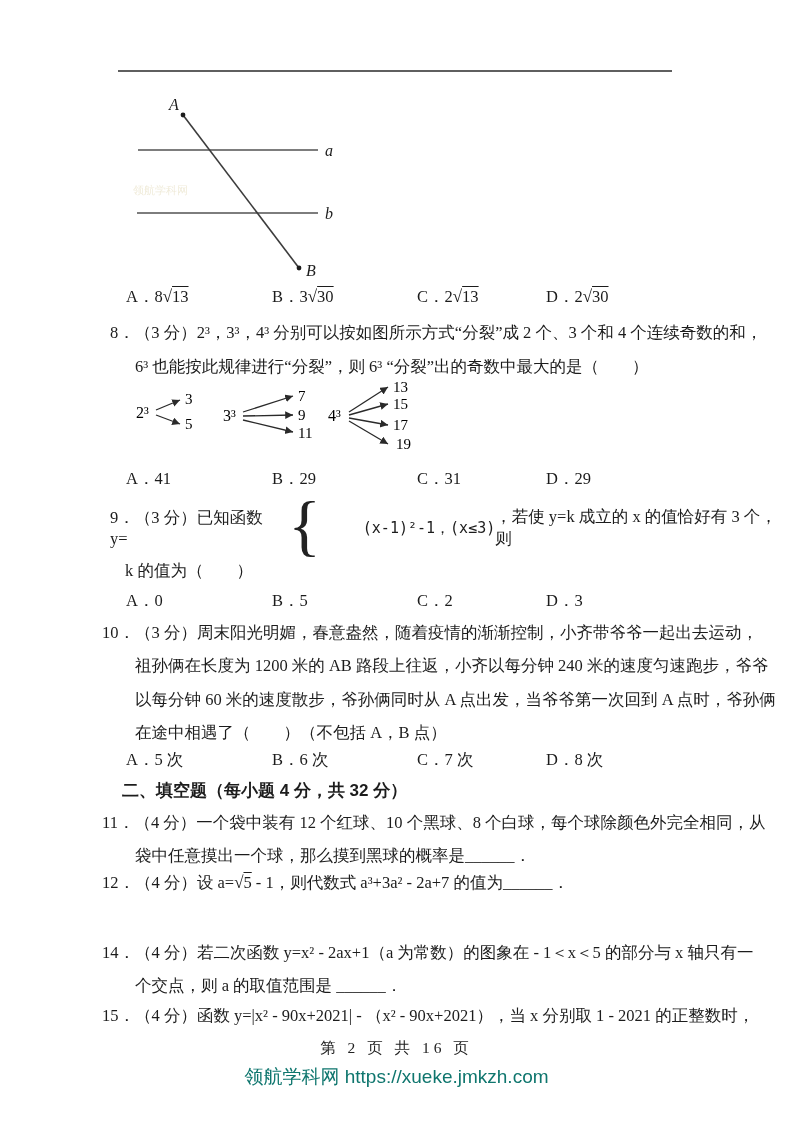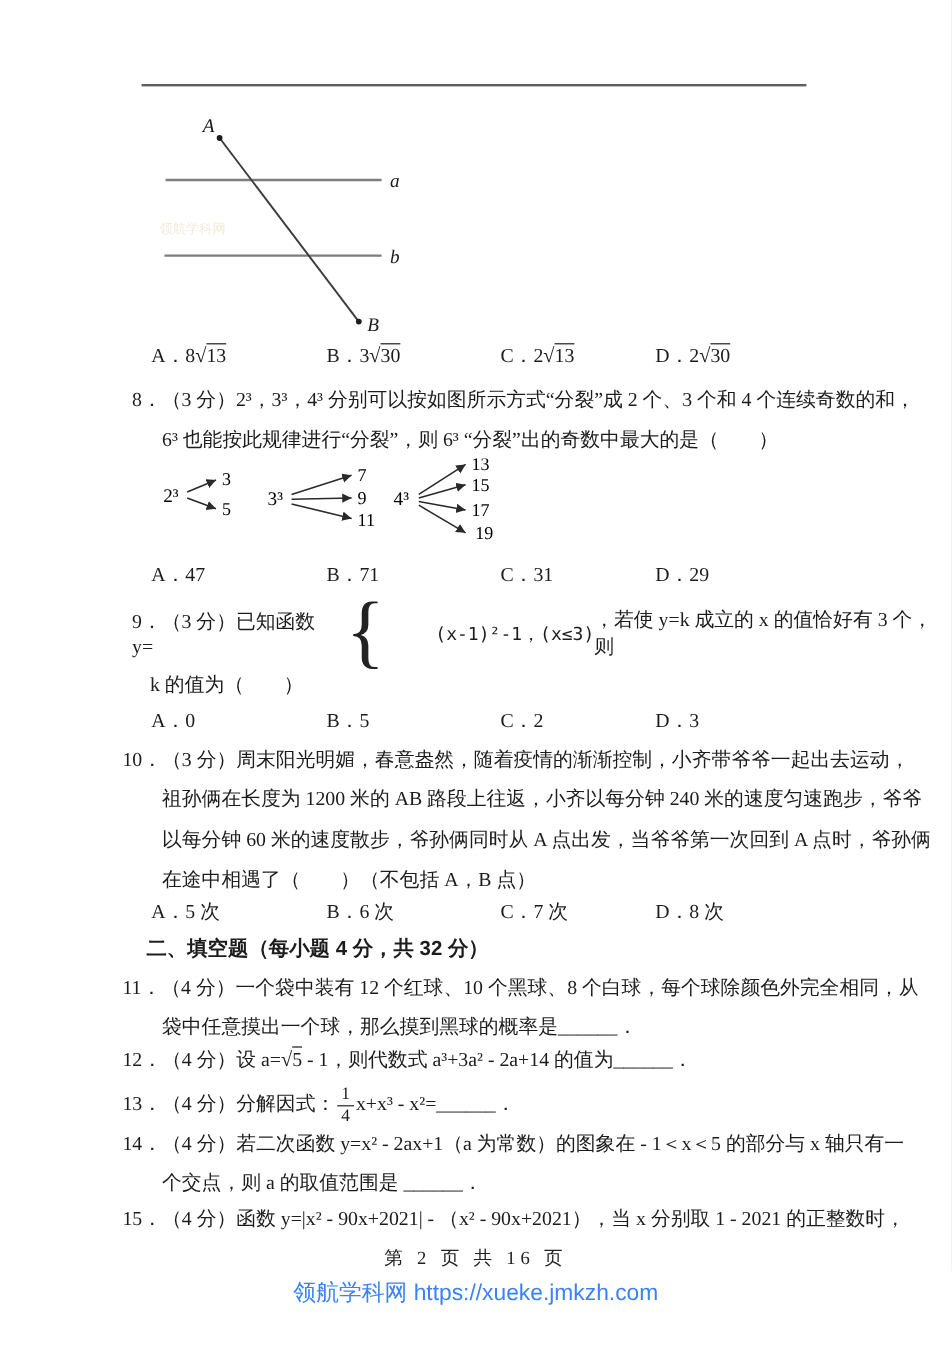--- a/index.html
+++ b/index.html
@@ -26,21 +26,21 @@
   .q9block{position:absolute;left:110px;top:490px;height:76px;display:flex;align-items:center;}
   .q9block .brace{font-size:68px;font-weight:100;line-height:70px;margin:0 2px 6px 4px;color:#222;}
   .q9block .cases{display:inline-block;font-family:"DejaVu Sans Mono",monospace;font-size:15px;line-height:31px;margin-left:40px;}
   .q9block .cases div{white-space:nowrap;}
   
   .frac{display:inline-block;text-align:center;vertical-align:-9px;font-size:14.5px;line-height:1.05;margin:0 2px;}
   .frac .num{display:block;border-bottom:1.4px solid #222;padding:0 3px 1px;}
   .frac .den{display:block;padding-top:1px;}
   .section-title{font-family:"Liberation Sans","DejaVu Sans",sans-serif;font-weight:bold;font-size:17px;margin-left:28px;}
   .footer-page{position:absolute;left:0;top:1038px;width:793px;text-align:center;letter-spacing:4px;font-size:15.5px;color:#222;}
-  .footer-wm{position:absolute;left:0;top:1064px;width:793px;text-align:center;font-family:"Liberation Sans","DejaVu Sans",sans-serif;font-size:19px;color:#3b82f6;}
+  .footer-wm{position:absolute;left:0;top:1064px;width:793px;text-align:center;font-family:"Liberation Sans","DejaVu Sans",sans-serif;font-size:19px;color:#0f766e;}
   svg text{font-family:"Liberation Serif","DejaVu Serif",serif;}
   .fig-wm{opacity:.28;}
 </style>
 </head>
 <body>
 
 <div class="page">
 
   <div class="top-rule"></div>
 
@@ -93,22 +93,22 @@
     <line x1="221" y1="33" x2="260" y2="22" stroke="#2a2a2a" stroke-width="1.3" marker-end="url(#ah)"></line>
     <line x1="221" y1="36" x2="260" y2="43" stroke="#2a2a2a" stroke-width="1.3" marker-end="url(#ah)"></line>
     <line x1="221" y1="39" x2="260" y2="62" stroke="#2a2a2a" stroke-width="1.3" marker-end="url(#ah)"></line>
     <text x="265" y="10" font-size="15">13</text>
     <text x="265" y="27" font-size="15">15</text>
     <text x="265" y="48" font-size="15">17</text>
     <text x="268" y="67" font-size="15">19</text>
   </svg>
 
   <div class="optrow" style="top:468px;">
-    <span class="opt opt-a">A．47</span>
-    <span class="opt opt-b">B．71</span>
+    <span class="opt opt-a">A．41</span>
+    <span class="opt opt-b">B．29</span>
     <span class="opt opt-c">C．31</span>
     <span class="opt opt-d">D．29</span>
   </div>
 
   <div class="q9block">
     <span>9．（3 分）已知函数 y=</span>
     <span class="brace">{</span>
     <span class="cases">
       <div>(x-1)²-1，(x≤3)</div>
     </span>
@@ -134,26 +134,23 @@
     <span class="opt opt-c">C．7 次</span>
     <span class="opt opt-d">D．8 次</span>
   </div>
 
   <div class="abs section-title" style="left:94px;top:779px;">二、填空题（每小题 4 分，共 32 分）</div>
 
   <div class="abs" style="left:102px;top:812px;">11．（4 分）一个袋中装有 12 个红球、10 个黑球、8 个白球，每个球除颜色外完全相同，从</div>
   <div class="abs" style="left:135px;top:845px;">袋中任意摸出一个球，那么摸到黑球的概率是______．</div>
 
   <div class="abs" style="left:102px;top:872px;">
-    <span>12．（4 分）设 a=</span><span class="sqrt">√</span><span class="rad">5</span><span> - 1，则代数式 a³+3a² - 2a+14 的值为______．</span>
+    <span>12．（4 分）设 a=</span><span class="sqrt">√</span><span class="rad">5</span><span> - 1，则代数式 a³+3a² - 2a+7 的值为______．</span>
   </div>
 
-  <div class="abs" style="left:102px;top:905px;">
-    <span>13．（4 分）分解因式：</span><span class="frac"><span class="num">1</span><span class="den">4</span></span><span>x+x³ - x²=______．</span>
-  </div>
 
   <div class="abs" style="left:102px;top:942px;">14．（4 分）若二次函数 y=x² - 2ax+1（a 为常数）的图象在 - 1＜x＜5 的部分与 x 轴只有一</div>
   <div class="abs" style="left:135px;top:975px;">个交点，则 a 的取值范围是 ______．</div>
 
   <div class="abs" style="left:102px;top:1005px;">15．（4 分）函数 y=|x² - 90x+2021| - （x² - 90x+2021），当 x 分别取 1 - 2021 的正整数时，</div>
 
   <div class="footer-page">第 2 页 共 16 页</div>
   <div class="footer-wm">领航学科网 https://xueke.jmkzh.com</div>
 
 </div>

